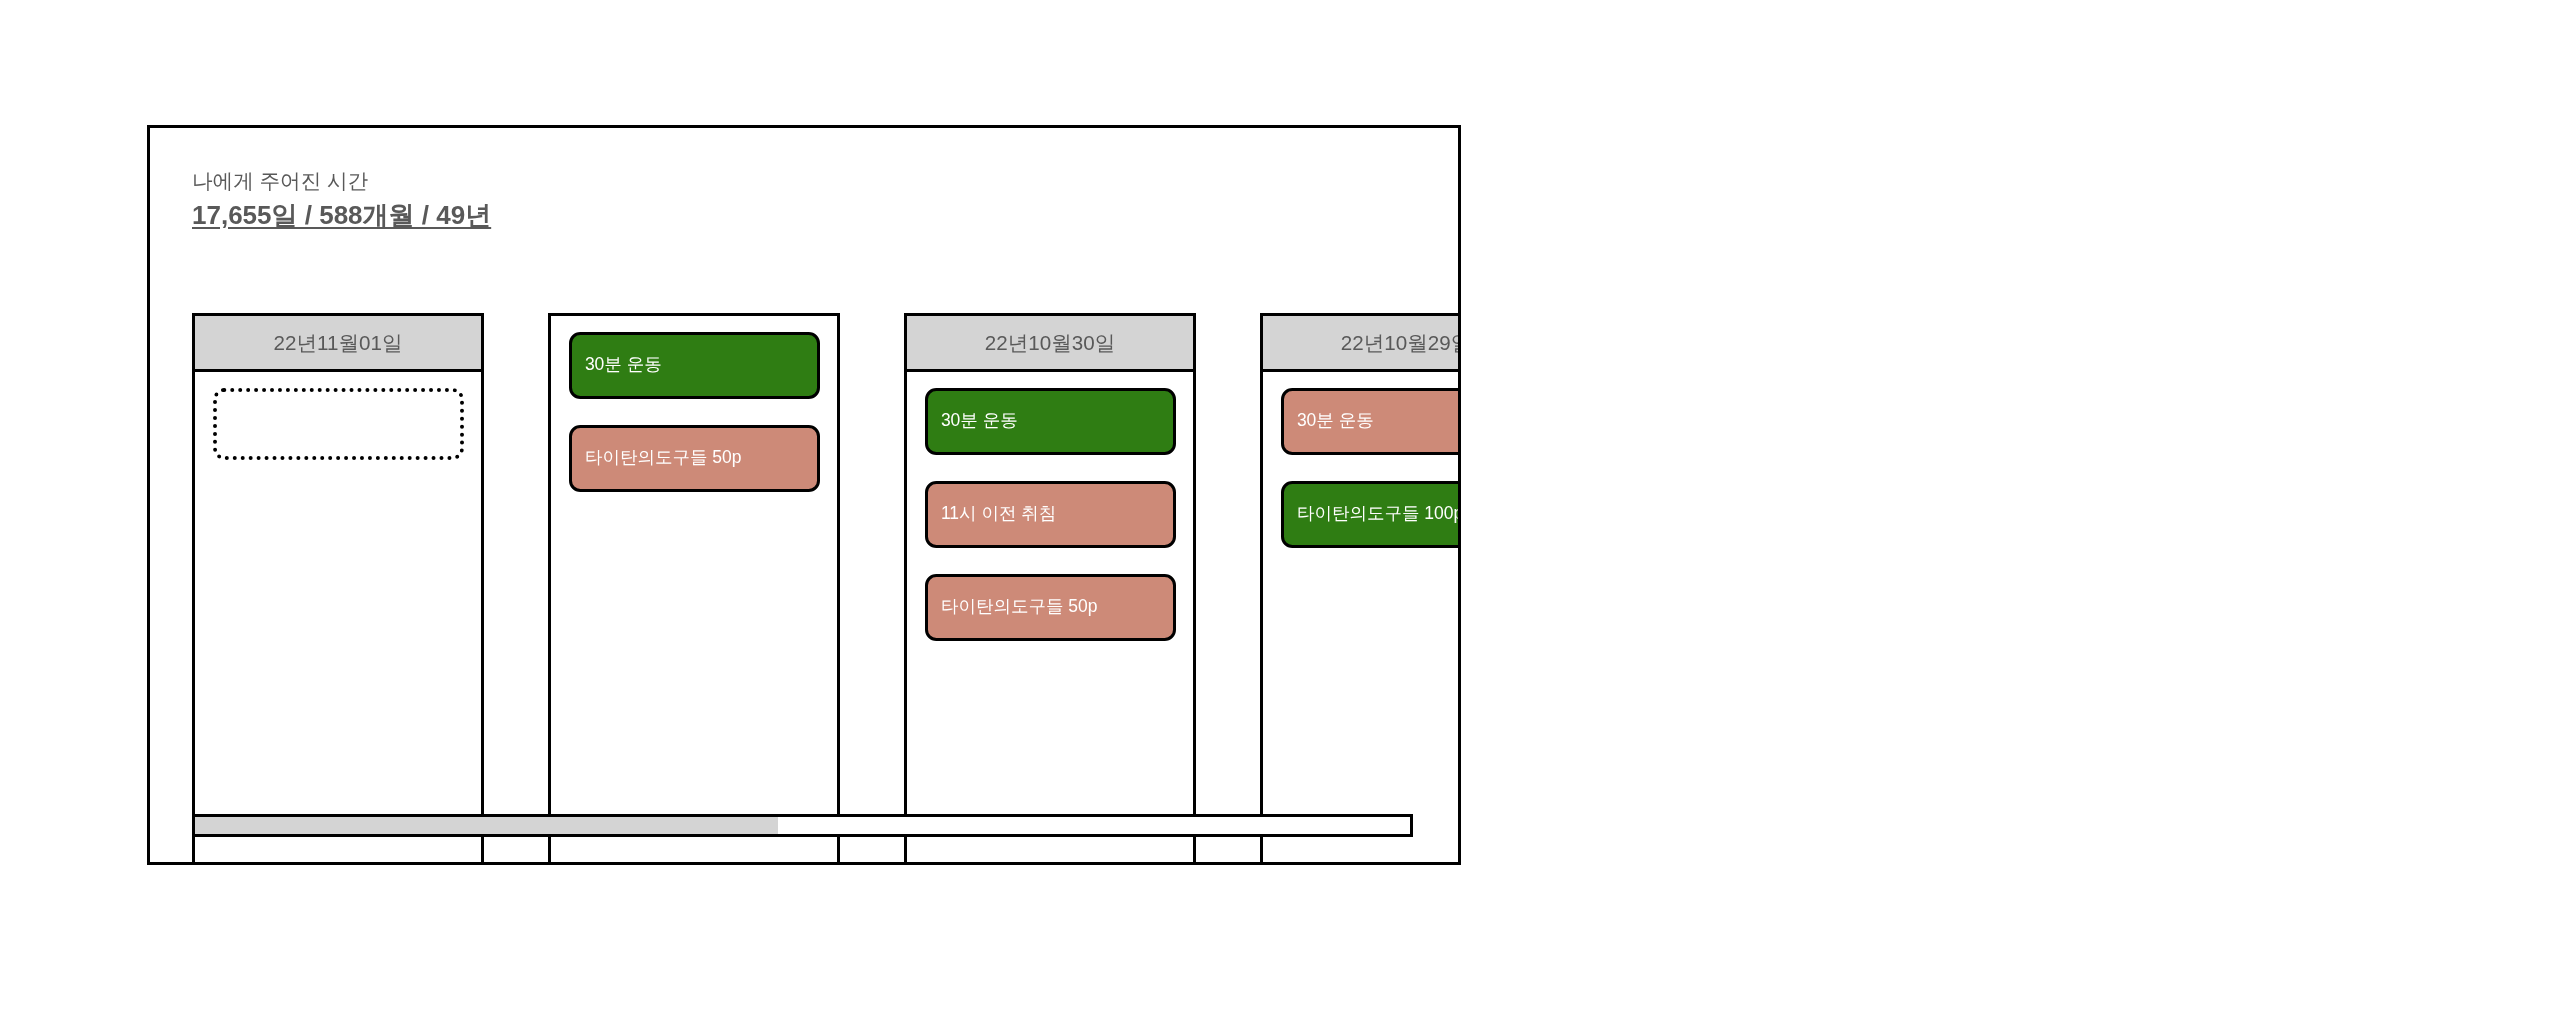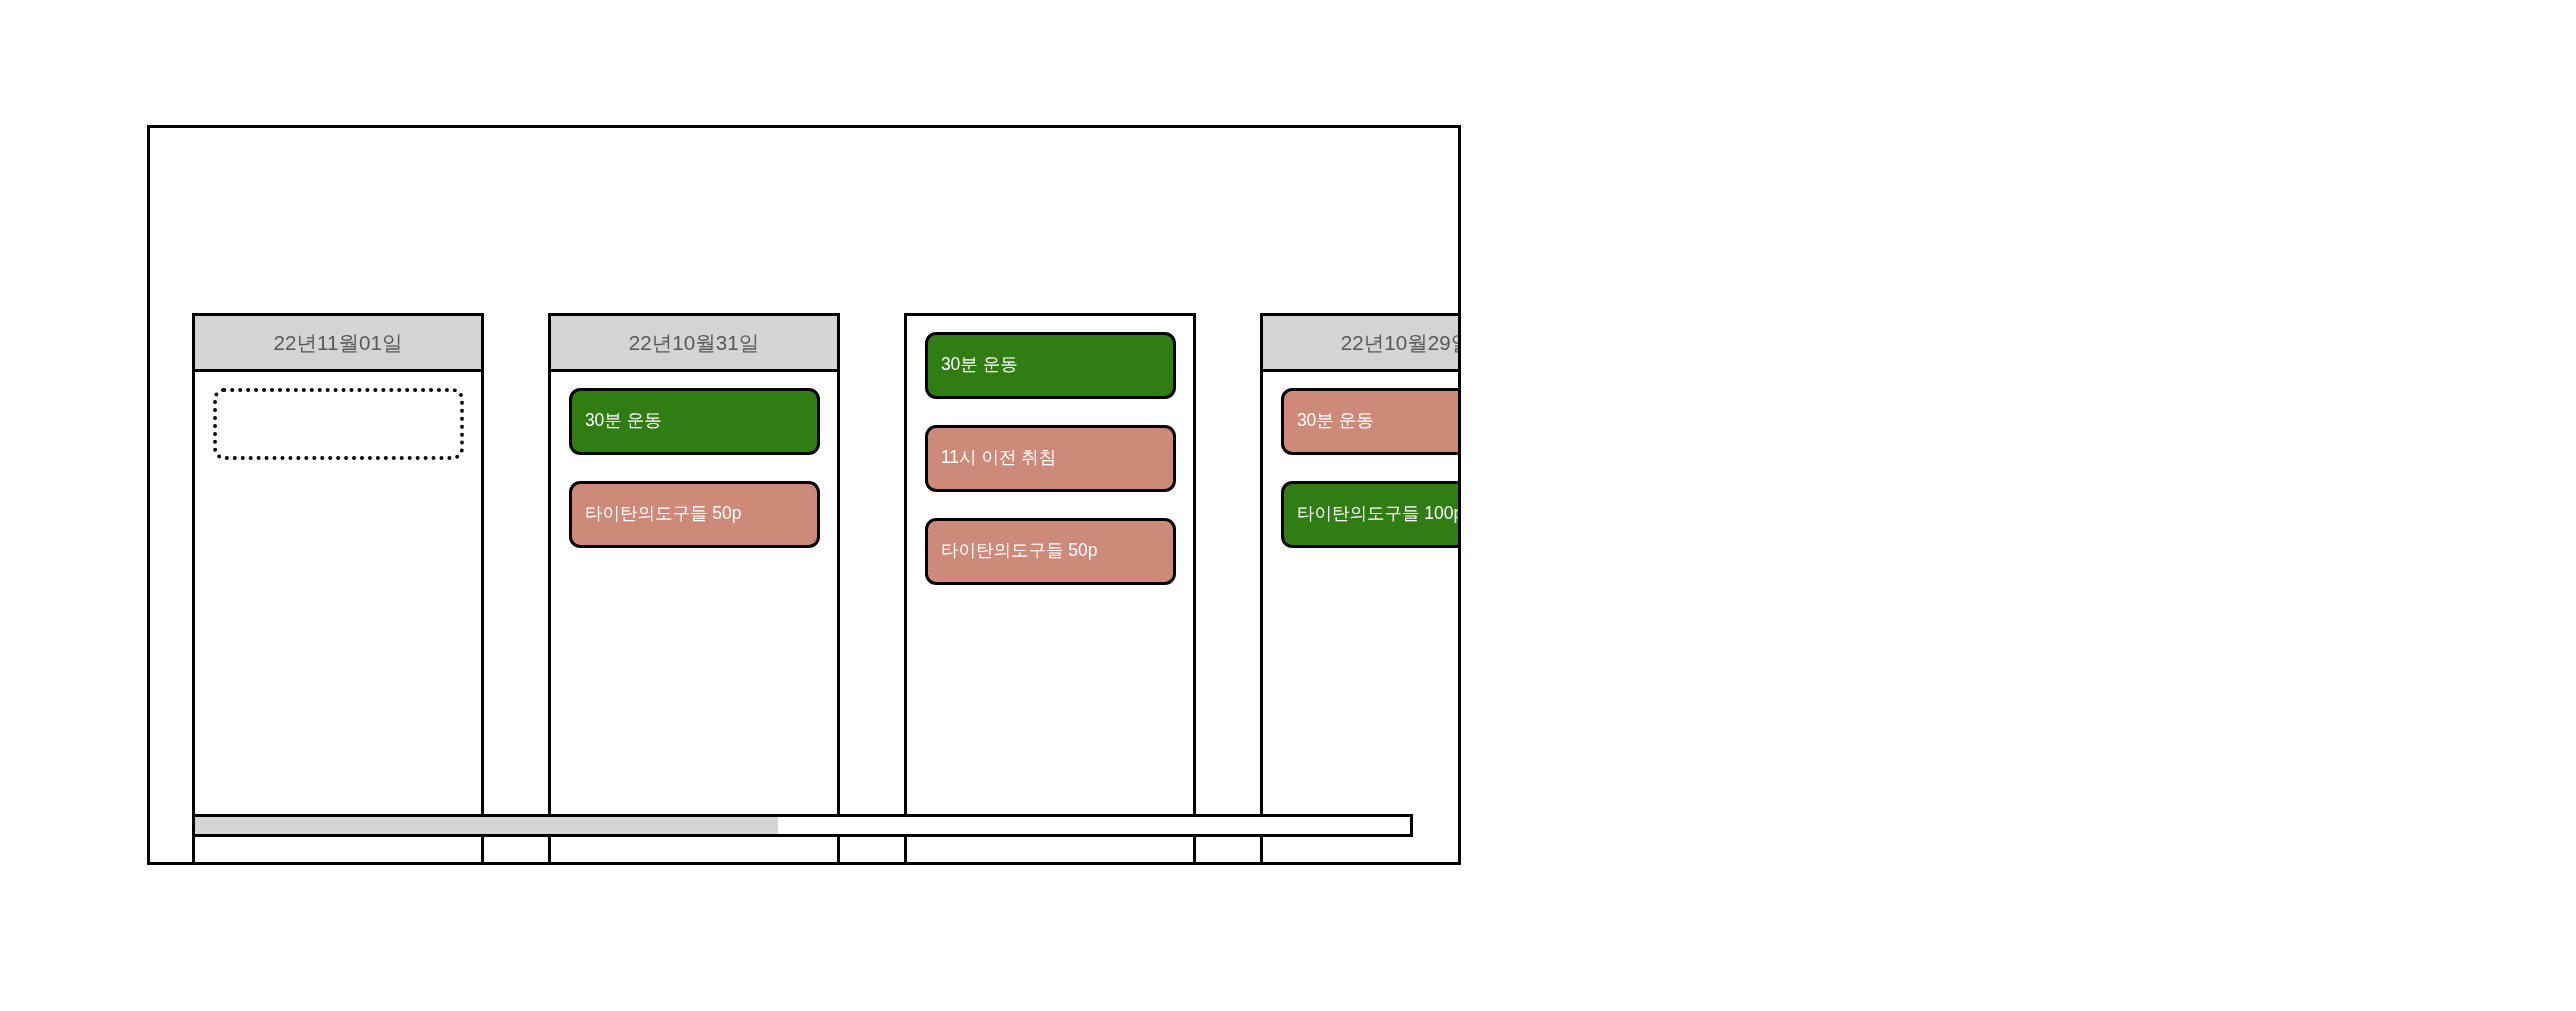--- a/index.html
+++ b/index.html
@@ -140,36 +140,40 @@
     height: 100%;
     width: 48%;
     background: #d4d4d4;
   }
 </style>
 </head>
 <body>
 
 <div id="app-window">
 
+  <div id="summary-block">
+    <div id="summary-label">나에게 주어진 시간</div>
+    <div id="summary-value">17,655일 / 588개월 / 49년</div>
+  </div>
 
   <div id="day-columns">
       <div class="day-column">
         <div class="day-header">22년11월01일</div>
         <div class="day-body">
           <div class="empty-slot"></div>
         </div>
       </div>
       <div class="day-column">
-        <div class="day-header">22년10월31일</div>
         <div class="day-body">
           <div class="task-card green">30분 운동</div>
           <div class="task-card salmon">타이탄의도구들 50p</div>
         </div>
       </div>
       <div class="day-column">
+        <div class="day-header">22년10월30일</div>
         <div class="day-body">
           <div class="task-card green">30분 운동</div>
           <div class="task-card salmon">11시 이전 취침</div>
           <div class="task-card salmon">타이탄의도구들 50p</div>
         </div>
       </div>
       <div class="day-column">
         <div class="day-header">22년10월29일</div>
         <div class="day-body">
           <div class="task-card salmon">30분 운동</div>

